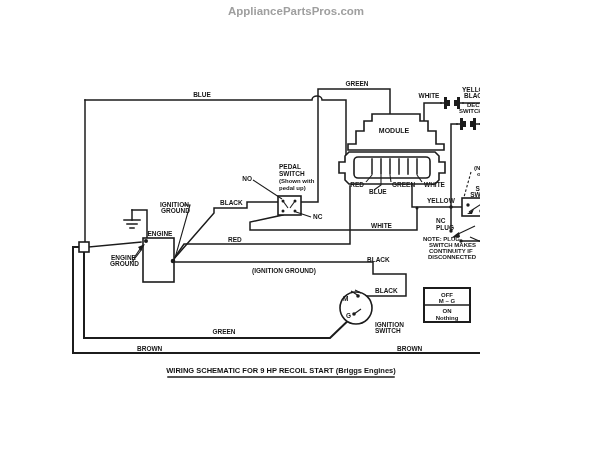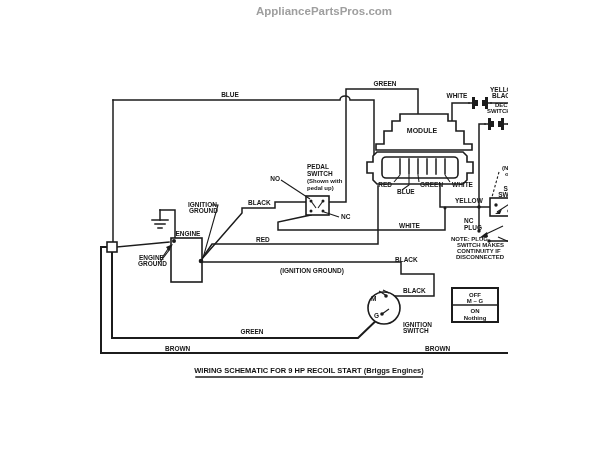--- a/index.html
+++ b/index.html
@@ -1,17 +1,17 @@
 <!DOCTYPE html>
 <html><head>
 <meta charset="utf-8">
 <style>
   html,body{margin:0;padding:0;background:#ffffff;}
   .page{position:relative;width:480px;height:463px;background:#ffffff;overflow:hidden;
-        font-family:"Liberation Sans",sans-serif;padding-left:28px;}
+        font-family:"Liberation Sans",sans-serif;}
   svg{display:block;}
   .wire{stroke:#1c1c1c;stroke-width:1.5;fill:none;stroke-linecap:square;stroke-linejoin:miter;}
   .wire-thick{stroke:#1c1c1c;stroke-width:2;fill:none;stroke-linecap:square;}
   .box{fill:#ffffff;stroke:#1c1c1c;stroke-width:1.6;}
   .box-thick{fill:#ffffff;stroke:#1c1c1c;stroke-width:2;}
   .dot{fill:#1c1c1c;stroke:none;}
   .tri{fill:#1c1c1c;stroke:none;}
   .lbl{font:bold 6.5px "Liberation Sans",sans-serif;fill:#161616;}
   .lbl-sm{font:bold 6px "Liberation Sans",sans-serif;fill:#161616;}
   .lbl-md{font:bold 7px "Liberation Sans",sans-serif;fill:#161616;}

